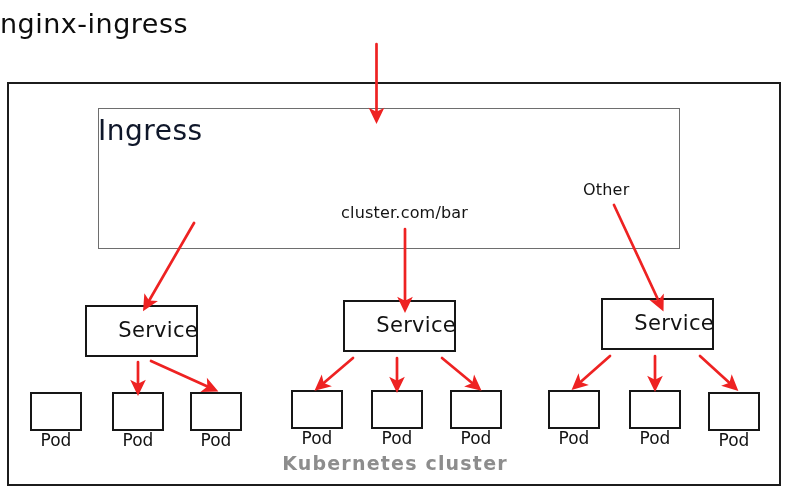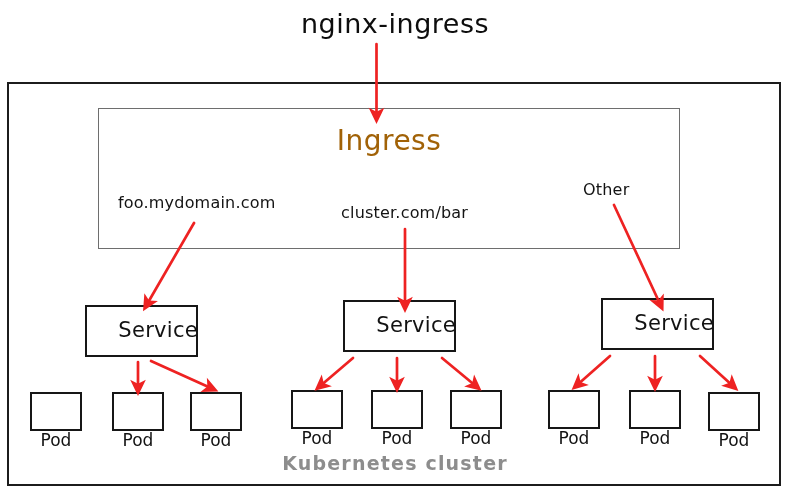--- a/index.html
+++ b/index.html
@@ -47,25 +47,24 @@
     top: 108px;
     width: 582px;
     height: 141px;
     border: 1.6px solid #6e6e6e;
     box-sizing: border-box;
     background: transparent;
   }
   .ingress-title {
     position: absolute;
     left: 98px;
-    top: 124px;
+    top: 114px;
     width: 582px;
-    text-align: center;
     font-size: 28px;
-    color: #a16207;
+    color: #0f172a;
     letter-spacing: 0.5px;
   }
 
   
   .rule-label {
     position: absolute;
     font-size: 16px;
     color: #131313;
     white-space: nowrap;
     letter-spacing: 0.2px;
@@ -135,21 +134,21 @@
   .pod-c1-l { left: 548px; top: 398px; }
   .pod-c2-l { left: 629px; top: 398px; }
   .pod-c3-l { left: 708px; top: 400px; }
 
   
   .top-title {
     position: absolute;
     left: 0;
     top: 8px;
     width: 790px;
-    text-align: center;
+    text-align: left;
     font-size: 27px;
     color: #0d0d0d;
     letter-spacing: 0.5px;
   }
 
   
   .arrows {
     position: absolute;
     left: 0;
     top: 0;
@@ -163,21 +162,20 @@
 
 <div id="canvas">
 
   <div class="top-title">nginx-ingress</div>
 
   <div class="cluster-frame"></div>
 
   <div class="ingress-box"></div>
   <div class="ingress-title">Ingress</div>
 
-  <div class="rule-label rule-foo">foo.mydomain.com</div>
   <div class="rule-label rule-bar">cluster.com/bar</div>
   <div class="rule-label rule-other">Other</div>
 
   <div class="svc-box svc1"></div>
   <div class="svc-label svc1-l">Service</div>
 
   <div class="svc-box svc2"></div>
   <div class="svc-label svc2-l">Service</div>
 
   <div class="svc-box svc3"></div>

